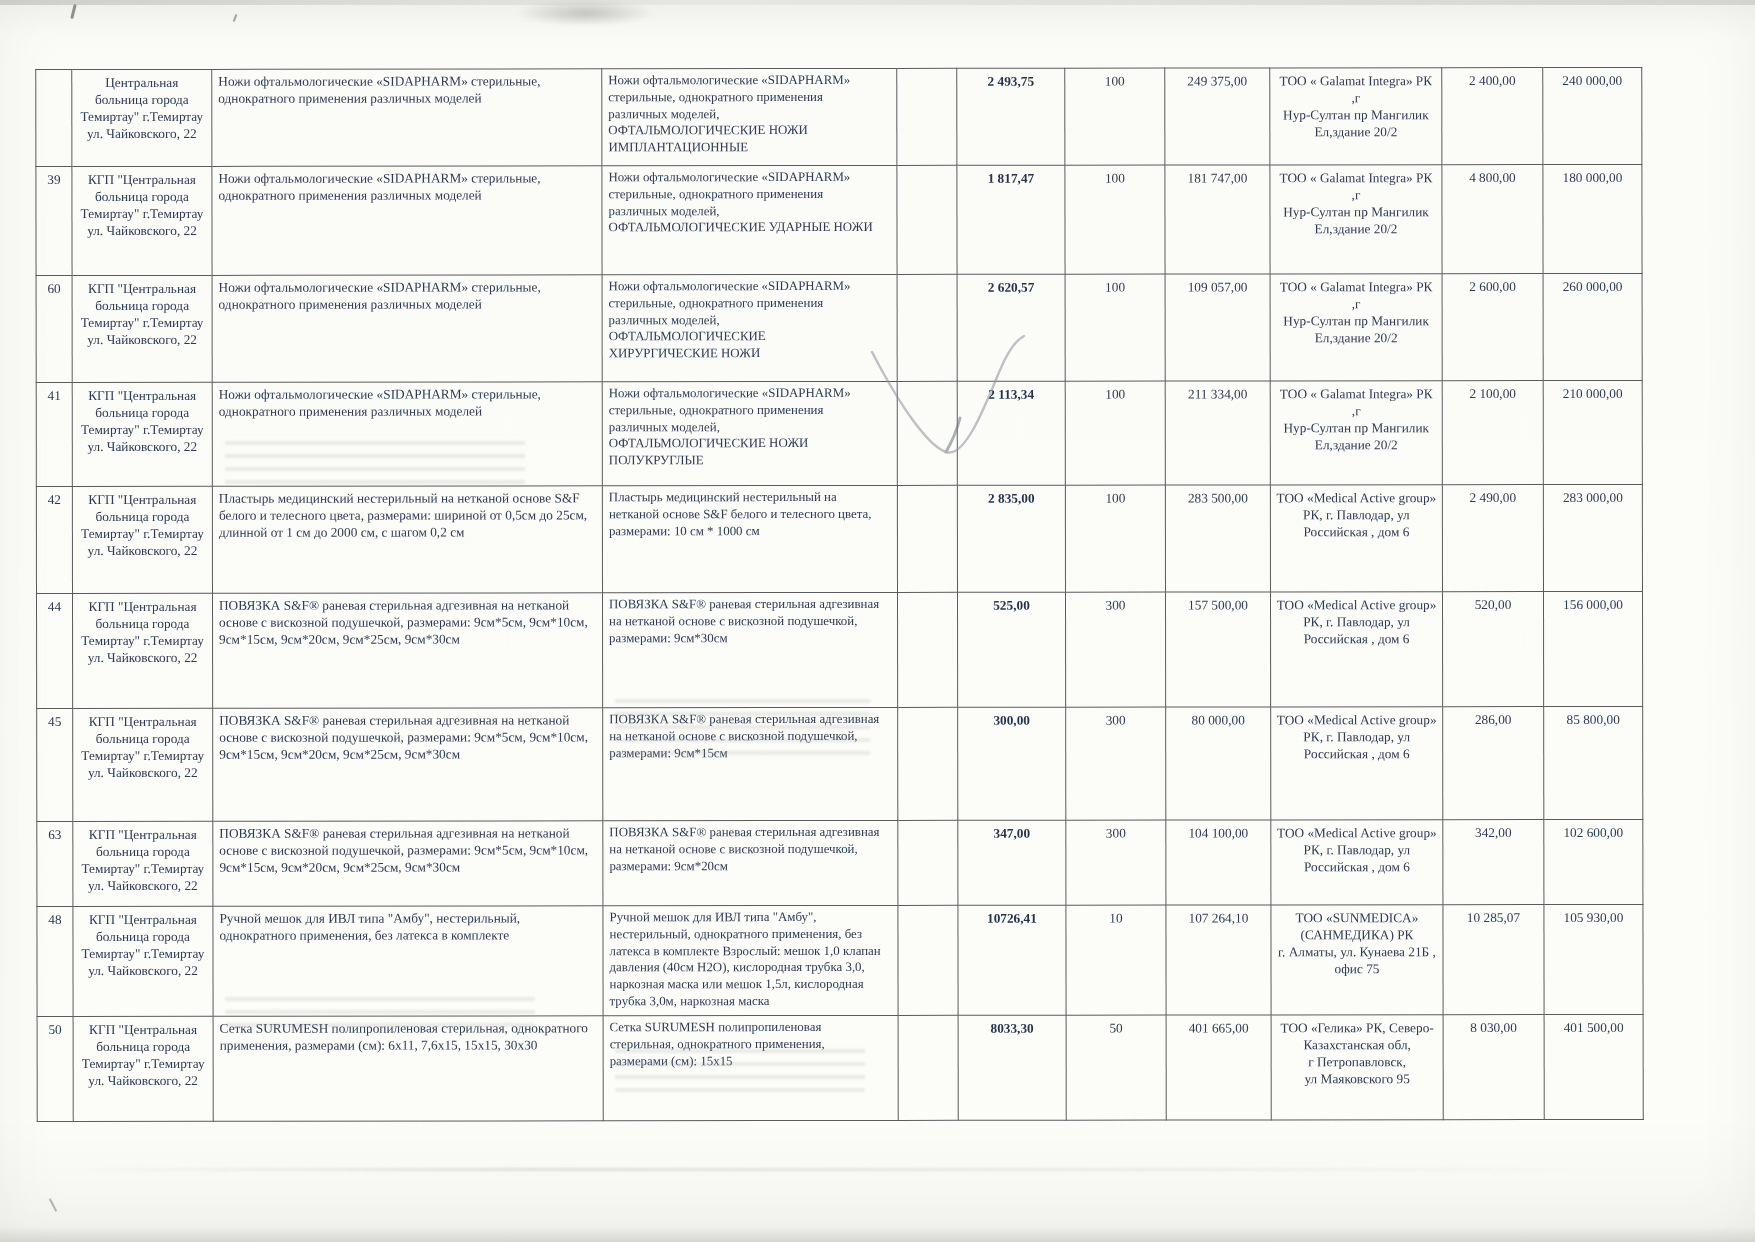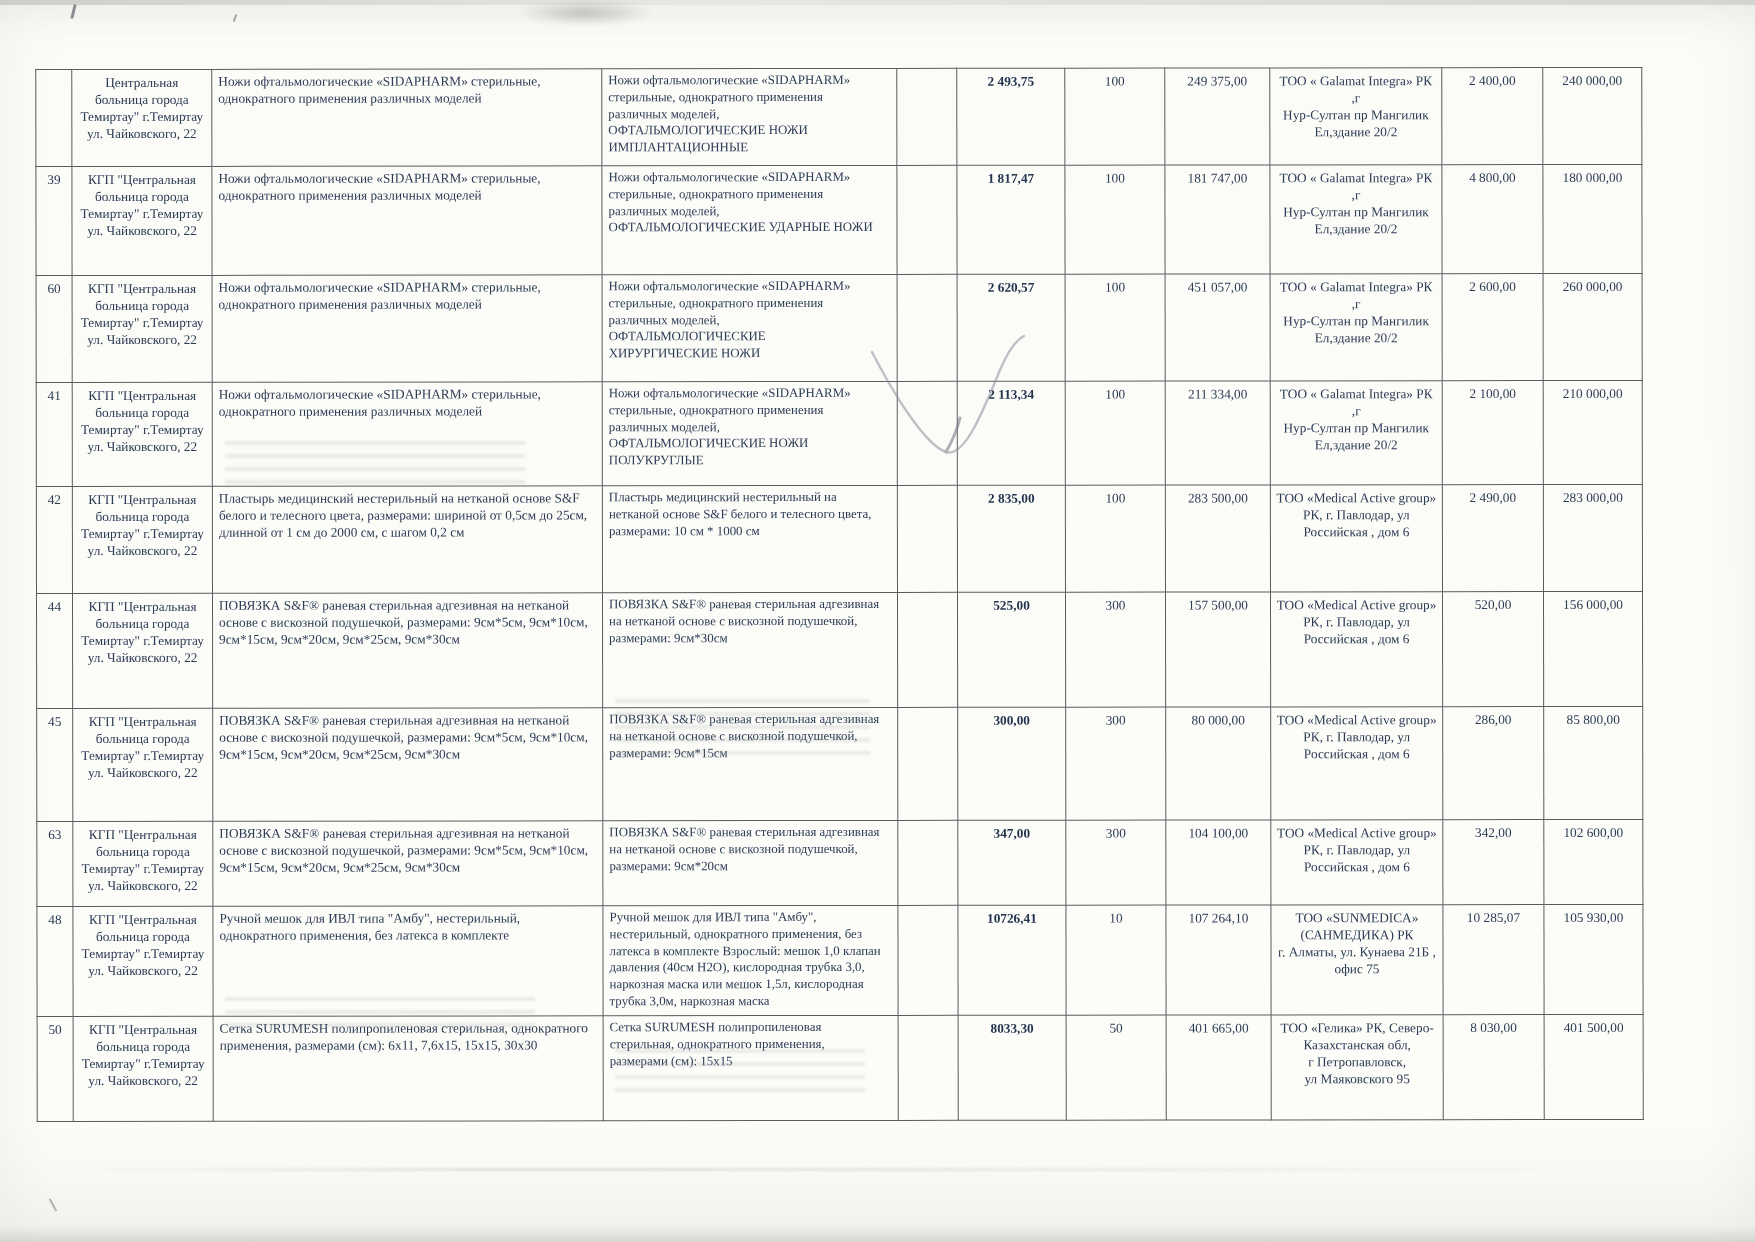--- a/index.html
+++ b/index.html
@@ -153,21 +153,21 @@
 ул. Чайковского, 22</td>
         <td class="desc">Ножи офтальмологические «SIDAPHARM» стерильные, однократного применения различных моделей</td>
         <td class="desc2">Ножи офтальмологические «SIDAPHARM»
 стерильные, однократного применения
 различных моделей,
 ОФТАЛЬМОЛОГИЧЕСКИЕ
 ХИРУРГИЧЕСКИЕ НОЖИ</td>
         <td></td>
         <td class="price1">2 620,57</td>
         <td>100</td>
-        <td>451 057,00</td>
+        <td>109 057,00</td>
         <td>ТОО « Galamat Integra» РК ,г
 Нур-Султан пр Мангилик
 Ел,здание 20/2</td>
         <td>2 600,00</td>
         <td>260 000,00</td>
       </tr>
       <tr>
         <td>41</td>
         <td>КГП "Центральная
 больница города

